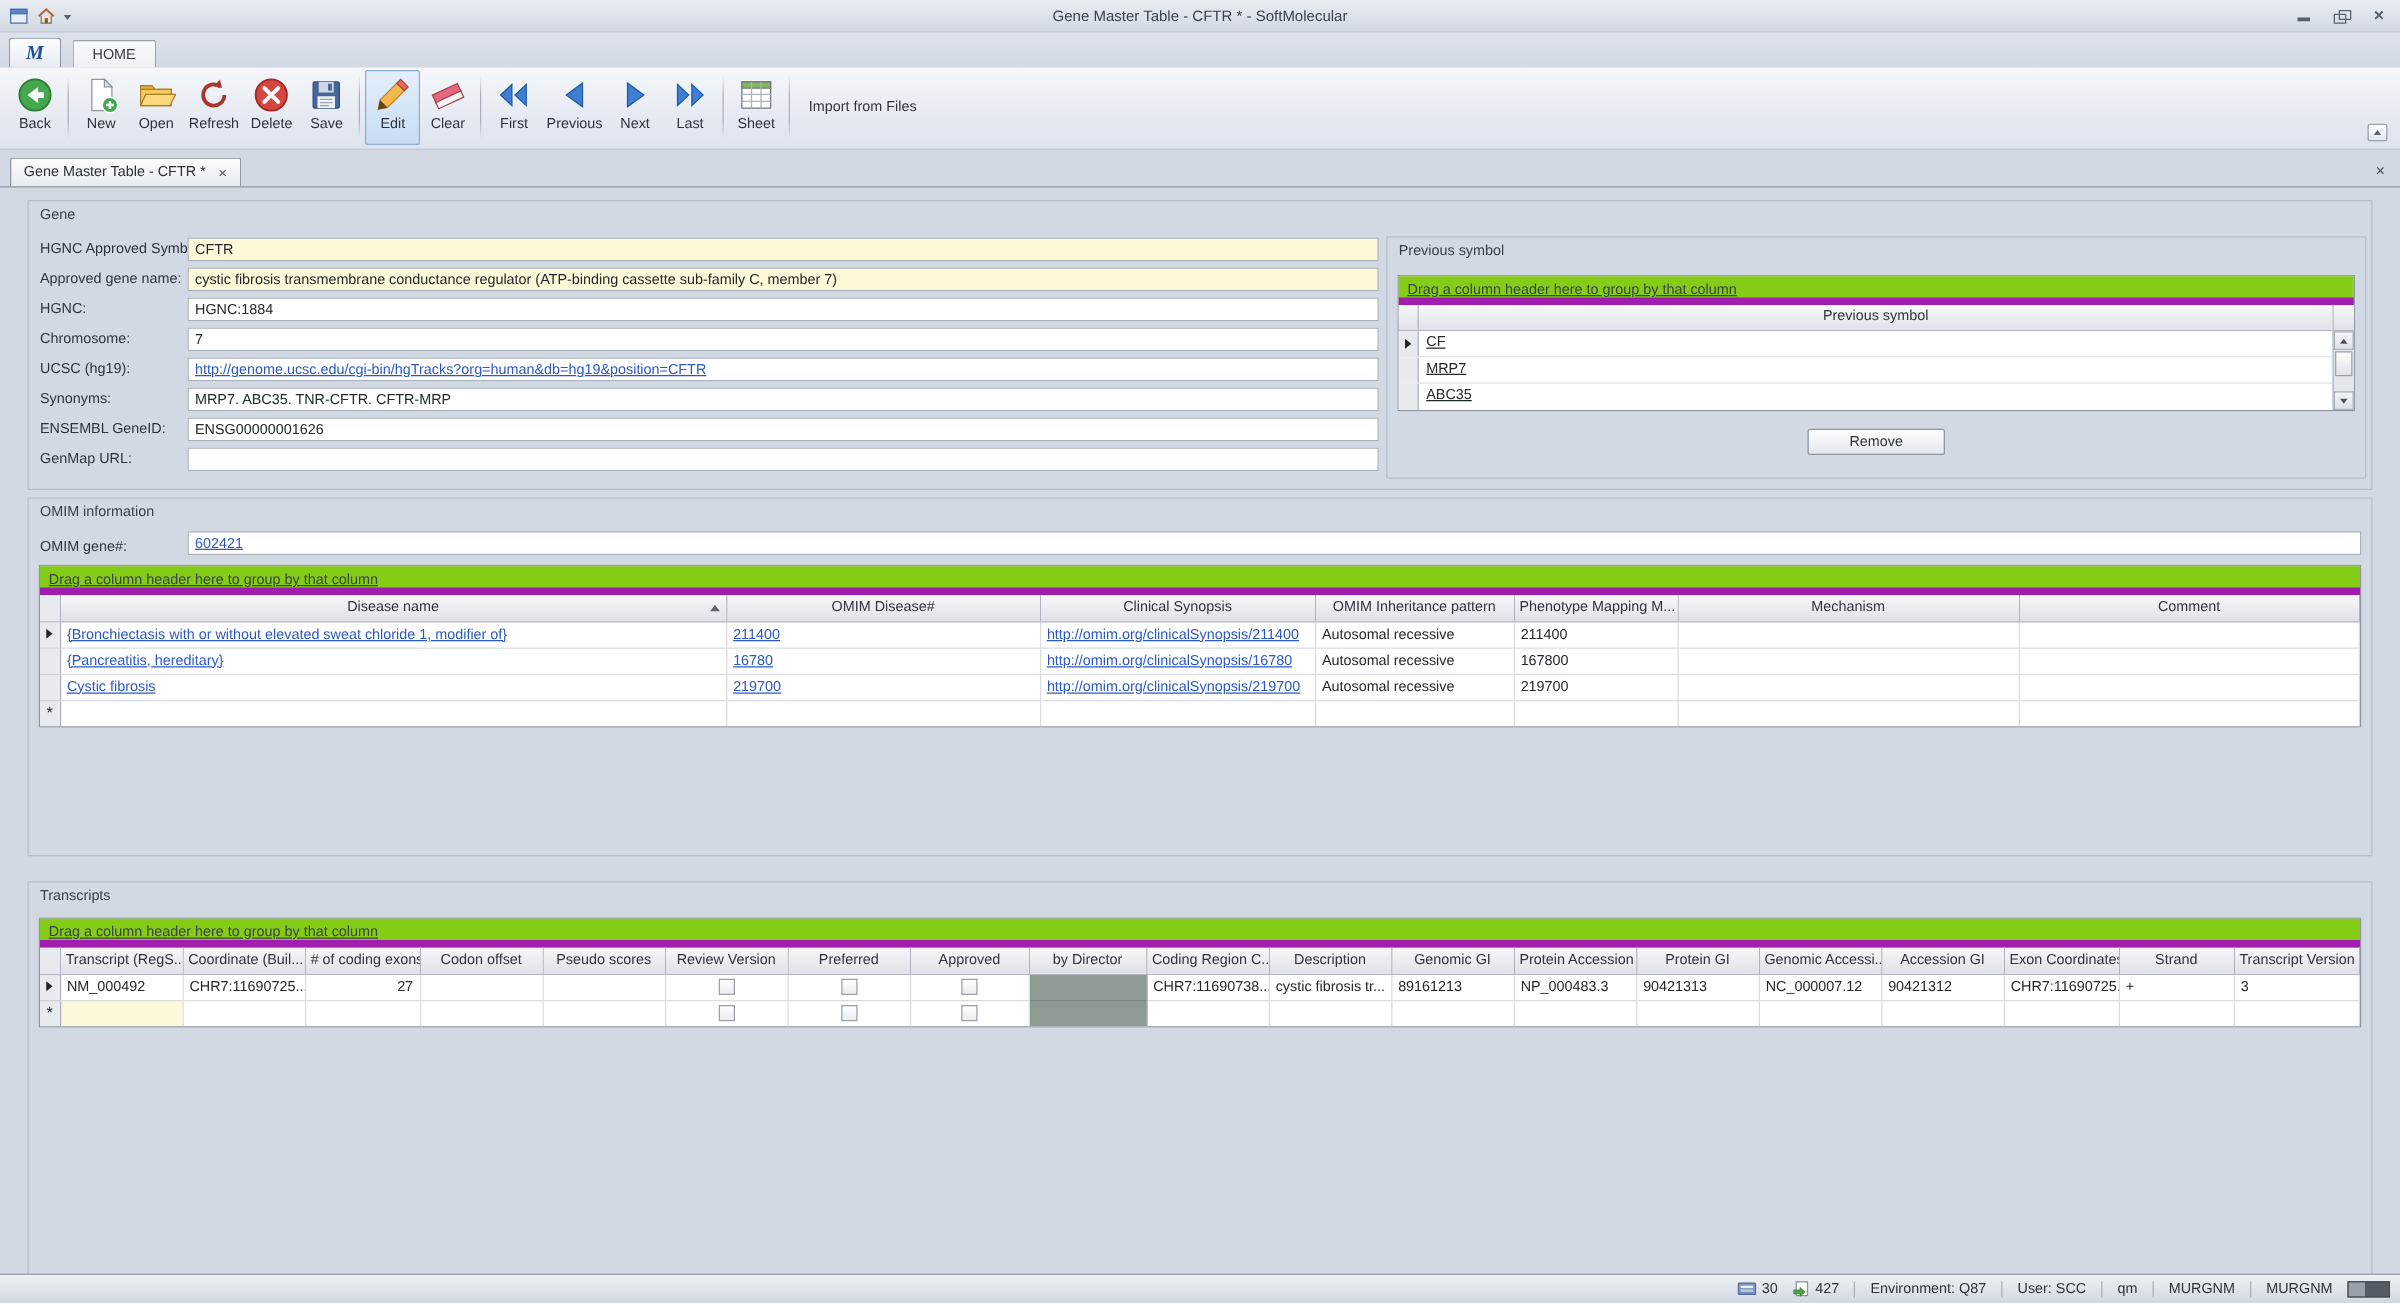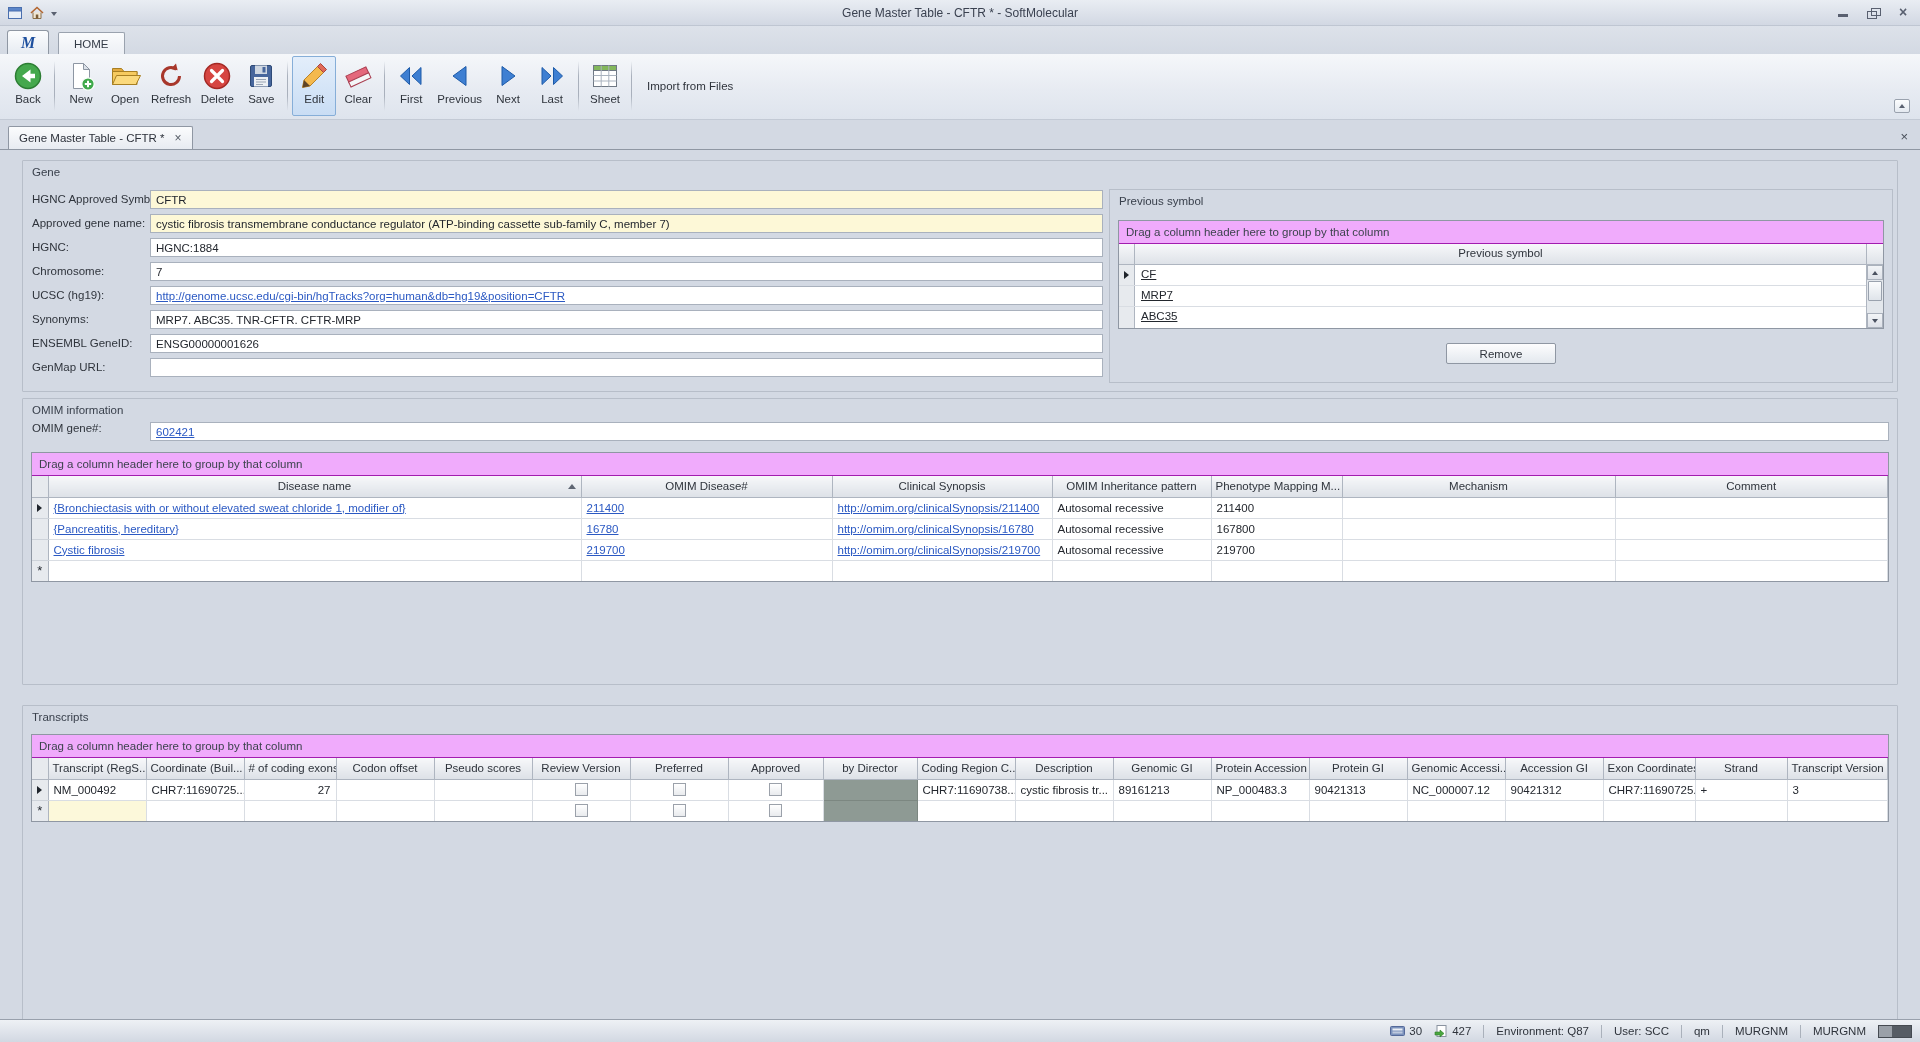--- a/index.html
+++ b/index.html
@@ -66,22 +66,22 @@
   .frow { display:flex; align-items:center; height:24px; }
   .flabel { width:118px; flex:0 0 118px; color:#2f343c; white-space:nowrap; }
   .field { width:953px; height:19px; border:1px solid #a9b1bd; background:#fff; padding:2px 5px 0; line-height:15px;
            overflow:hidden; white-space:nowrap; }
   .field.hl { background:#fdf8d7; }
   .link { color:#2b59c3; text-decoration:underline; cursor:pointer; }
 
   
   .prev-group { position:absolute; left:1086px; top:28px; width:784px; height:194px; border:1px solid #b7bec9; }
   .prev-grid { margin:10px 8px 0; border:1px solid #8f97a3; background:#fff; }
-  .groupby { height:23px; background:#f0abfc; border-bottom:1px solid #a21caf; padding:5px 0 0 7px; color:#3c434d;
-             white-space:nowrap; overflow:hidden; }
+  .groupby { height:23px; background:#84cc16; border-bottom:6px solid #a21caf; padding:5px 0 0 7px; color:#3c434d;
+             white-space:nowrap; overflow:hidden;text-decoration:underline; }
   .prev-body { display:flex; }
   .prev-main { flex:1; }
   .prev-head { display:flex; height:21px; background:linear-gradient(#f7f8fa,#dee2e8); border-bottom:1px solid #aeb5c0; }
   .prev-ind-h { width:16px; border-right:1px solid #aeb5c0; }
   .prev-hcell { flex:1; text-align:center; padding-top:3px; color:#2f343c; }
   .prev-row { display:flex; height:21px; background:#fff; border-bottom:1px solid #d9dde3; }
   .prev-row:last-child { border-bottom:none; }
   .prev-ind { width:16px; background:#e7eaee; border-right:1px solid #aeb5c0; display:flex; align-items:center; justify-content:center; }
   .prev-cell { flex:1; padding:3px 6px 0;text-decoration:underline; }
   .vscroll { width:17px; background:#e3e7ec; border-left:1px solid #aeb5c0; display:flex; flex-direction:column; }
@@ -93,21 +93,21 @@
               border:1px solid #9aa2ae; border-radius:1px; }
   .tri-up { width:0;height:0;border-left:3.5px solid transparent;border-right:3.5px solid transparent;border-bottom:4.5px solid #4a5160; }
   .tri-down { width:0;height:0;border-left:3.5px solid transparent;border-right:3.5px solid transparent;border-top:4.5px solid #4a5160; }
   .row-arrow { width:0;height:0;border-top:4px solid transparent;border-bottom:4px solid transparent;border-left:5px solid #1f242c; }
   .star { font-size:13px; color:#262b33; line-height:14px; }
   .remove-btn { display:block; margin:14px auto 0; width:110px; height:21px; border:1px solid #8f97a3; border-radius:2px;
                 background:linear-gradient(#fdfdfe,#e3e8ee); font:inherit; color:#2f343c; }
 
   
   .omim-group { height:287px; margin-bottom:20px; }
-  .omim-generow { display:flex; align-items:flex-start; margin:3px 8px 0 9px; height:22px; }
+  .omim-generow { display:flex; align-items:flex-end; margin:3px 8px 0 9px; height:22px; }
   .omim-generow .field { flex:1; width:auto; }
 
   
   .gridbox { margin:8px 8px 0; border:1px solid #8f97a3; background:#fff; }
   table.dx { border-collapse:collapse; table-layout:fixed; width:100%; }
   .dx th { height:21px; background:linear-gradient(#f7f8fa,#dde1e7); border-right:1px solid #aeb5c0; border-bottom:1px solid #aeb5c0;
            font-weight:normal; color:#2f343c; padding:0 4px; text-align:center; white-space:nowrap; overflow:hidden; position:relative; }
   .dx td { height:21px; background:#fff; border-right:1px solid #d9dde3; border-bottom:1px solid #d9dde3; padding:0 5px;
            white-space:nowrap; overflow:hidden; line-height:20px; }
   .dx .ind { background:#e7eaee; border-right:1px solid #aeb5c0; padding:0; text-align:center; }

